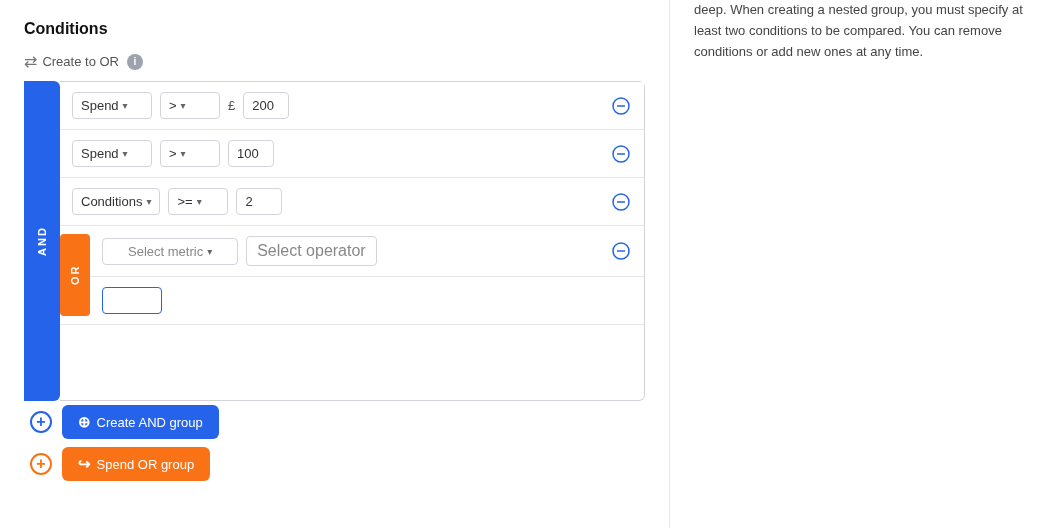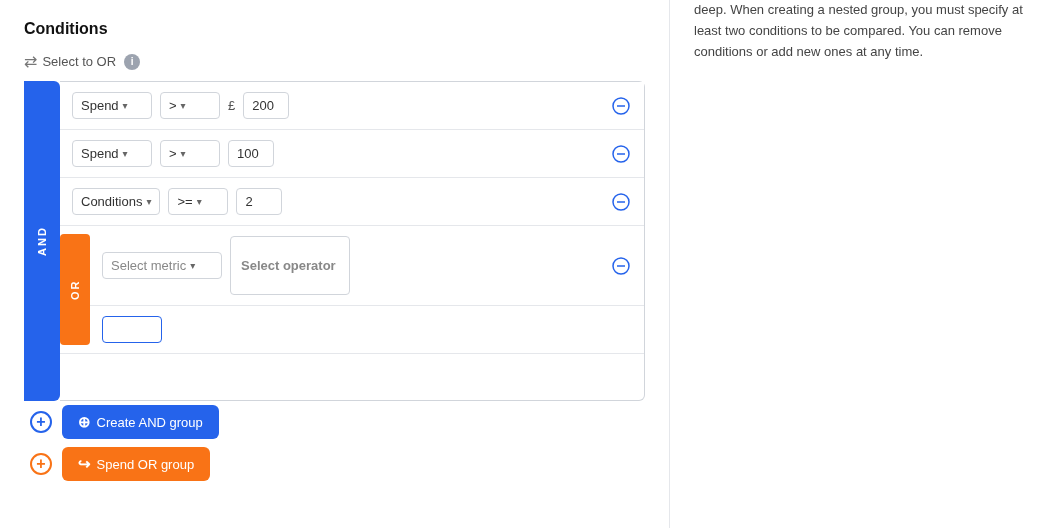--- a/index.html
+++ b/index.html
@@ -213,38 +213,37 @@
       margin-left: auto;
       padding: 0 2px;
     }
 
     .select-metric-dropdown {
       display: flex;
       align-items: center;
       gap: 4px;
       border: 1px solid #d1d5db;
       border-radius: 4px;
-      padding: 5px 8px;
+      padding: 5px 25px;
       background: #fff;
       cursor: pointer;
       font-size: 13px;
       color: #888;
       min-width: 120px;
     }
 
     .select-operator-dropdown {
       border: 1px solid #d1d5db;
       border-radius: 4px;
-      padding: 21px 10px;
-      background: #fff;
-      cursor: pointer;
-      font-size: 13px;
+      padding: 5px 10px;
+      background: #fff;
+      cursor: pointer;
+      font-size: 16px;
       color: #888;
       min-width: 120px;
-      font-weight: bold;
     }
 
     .value-input-empty {
       border: 1px solid #2563eb;
       border-radius: 4px;
       padding: 5px 8px;
       font-size: 13px;
       width: 60px;
       outline: none;
     }
@@ -328,21 +327,21 @@
   </style>
 </head>
 <body>
 
 <div class="left-panel">
   <div class="conditions-title">Conditions</div>
 
   <div class="switch-or-row">
     <button class="switch-or-btn">
       <span class="switch-icon">⇄</span>
-      <span>Select to OR</span>
+      <span>Create to OR</span>
     </button>
     <span class="info-icon">i</span>
   </div>
 
   <div class="main-group">
     <div class="and-bar">AND</div>
 
     <div class="conditions-list">
 
       <div class="condition-row">

